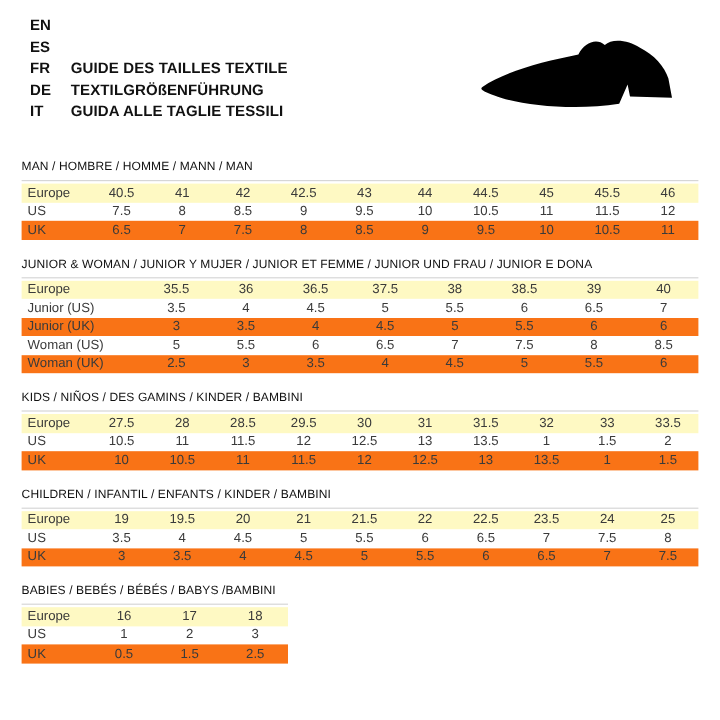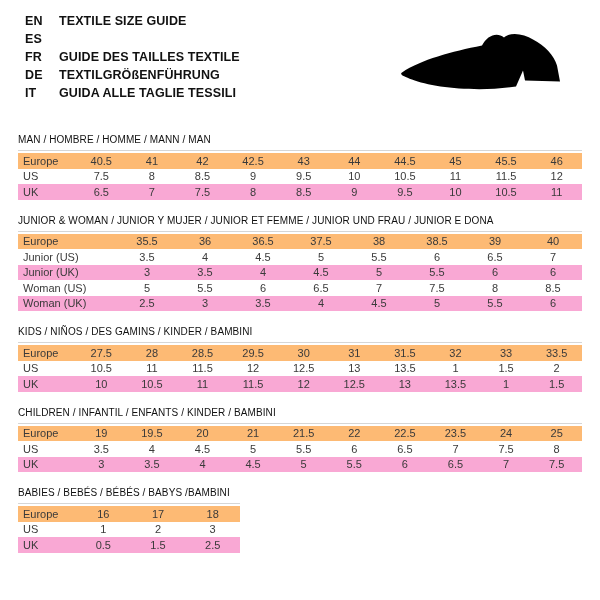--- a/index.html
+++ b/index.html
@@ -25,36 +25,35 @@
     font-weight: bold; font-size: 13.5px; letter-spacing: 0.1px;
   }
 
   
   #tables { margin-top: 26px; }
   .section { margin-top: 15px; }
   .sec-title { margin: 0 0 5px 18px; font-weight: normal; font-size: 10px; letter-spacing: 0.1px; }
   .size-table { margin-left: 18px; width: 564px; }
   .size-table::before { content: ""; display: block; height: 1px; background: #d6d6d6; margin-bottom: 2px; }
   .t-row { display: flex; height: 15.5px; align-items: center; font-size: 11px; color: #3a3a3a; }
-  .t-row.hdr { background: #fdba74; }
-  .t-row.even { background: #f9a8d4; }
+  .t-row.hdr { background: #fef9c3; }
+  .t-row.even { background: #f97316; }
   .row-label { width: 58px; flex: 0 0 58px; padding-left: 5px; text-align: left; white-space: nowrap; }
   .table-1 .row-label { width: 100px; flex: 0 0 100px; }
   .cell { flex: 1; text-align: center; }
   .table-4 { width: 222px; }
 </style>
 </head>
 <body>
 
 <div class="page">
   <div class="top">
     <div class="lang-block" id="langs">
         <div class="lang-row">
           <span class="lang-code">EN</span>
-          <span class="lang-label">TEXTILE SIZE GUIDE</span>
         </div>
         <div class="lang-row">
           <span class="lang-code">ES</span>
         </div>
         <div class="lang-row">
           <span class="lang-code">FR</span>
           <span class="lang-label">GUIDE DES TAILLES TEXTILE</span>
         </div>
         <div class="lang-row">
           <span class="lang-code">DE</span>

